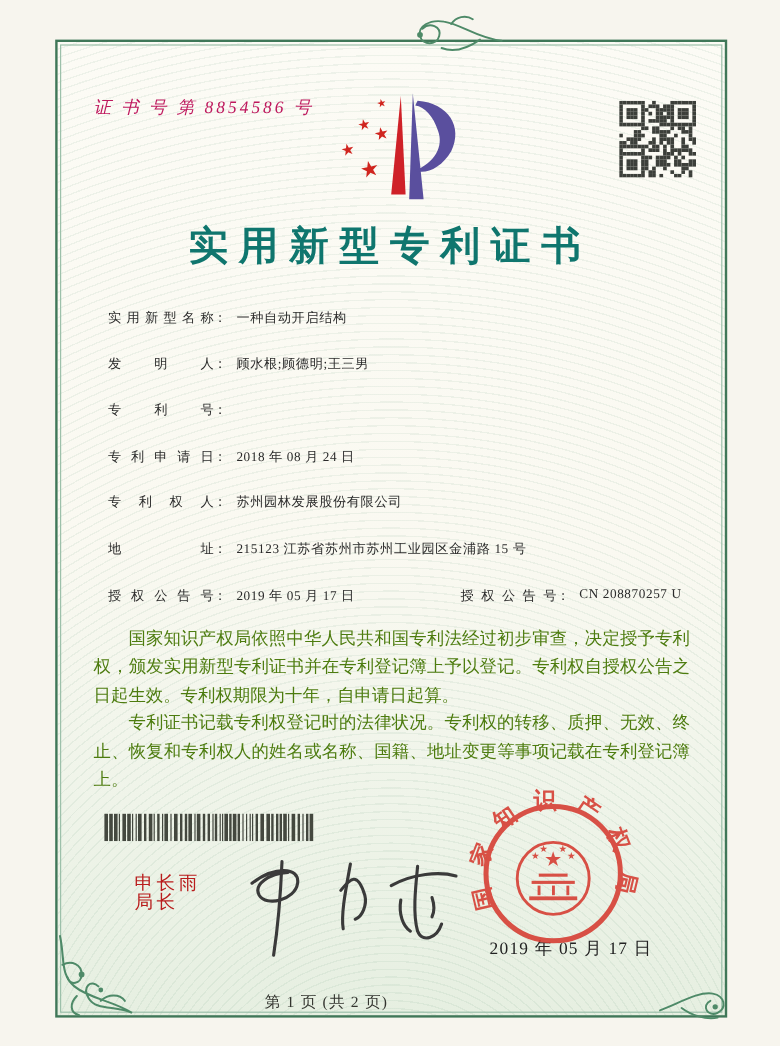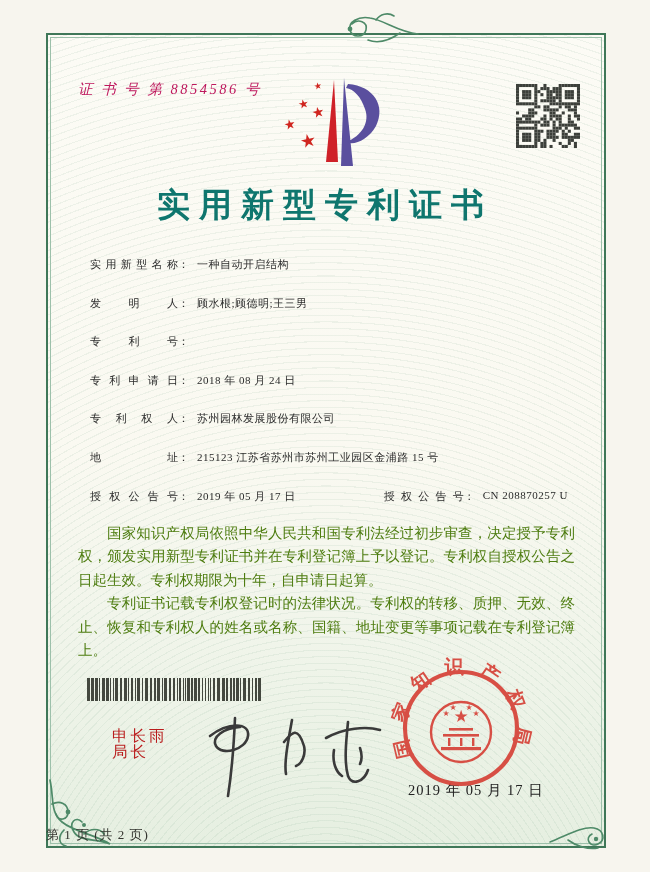--- a/index.html
+++ b/index.html
@@ -76,21 +76,21 @@
   
   .seal{position:absolute;left:388px;top:656px;width:146px;height:146px;}
   .seal-date{
     position:absolute;left:408px;top:781px;width:150px;
     font-size:14.5px;letter-spacing:1px;color:#222;z-index:1;
   }
   .seal svg{position:relative;z-index:2;}
   
   .footer{
     position:absolute;left:46px;top:826px;width:452px;
-    font-size:13px;letter-spacing:1px;color:#33342f;
+    text-align:center;font-size:13px;letter-spacing:1px;color:#33342f;
   }
 </style>
 </head>
 <body>
 
 <div class="page">
 
   <div class="frame">
     <div class="frame-inner"></div>
   </div>

